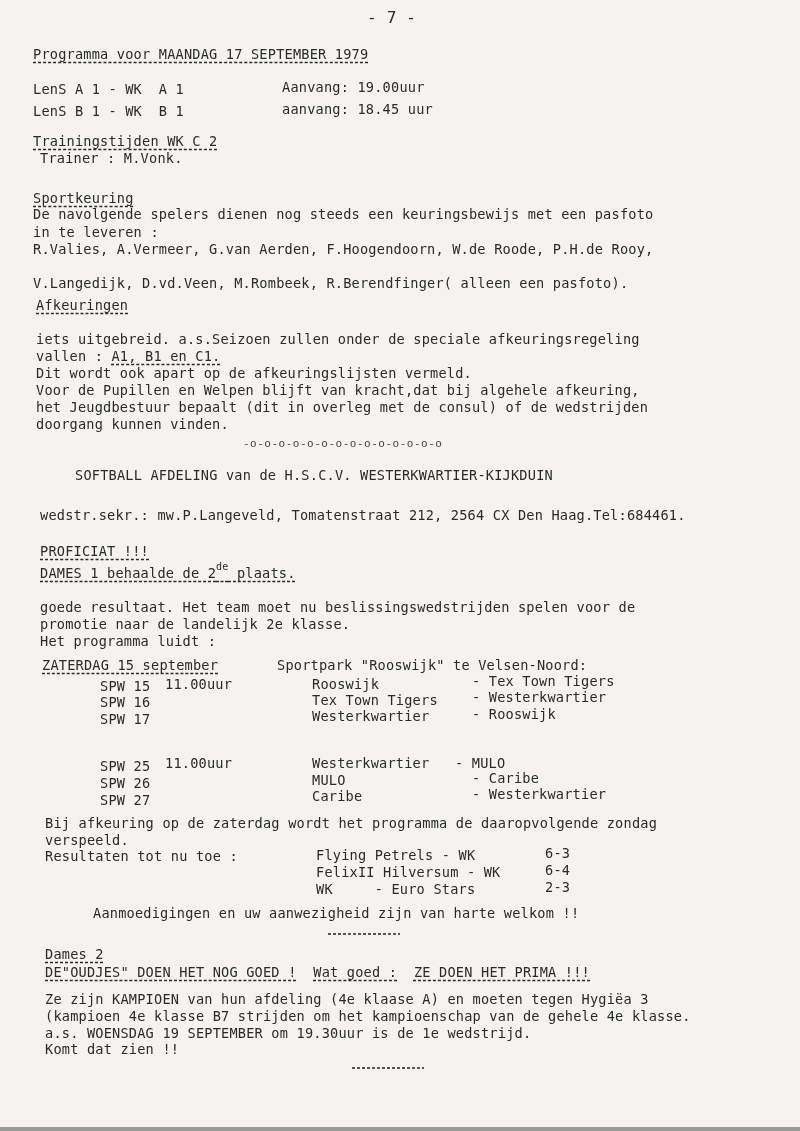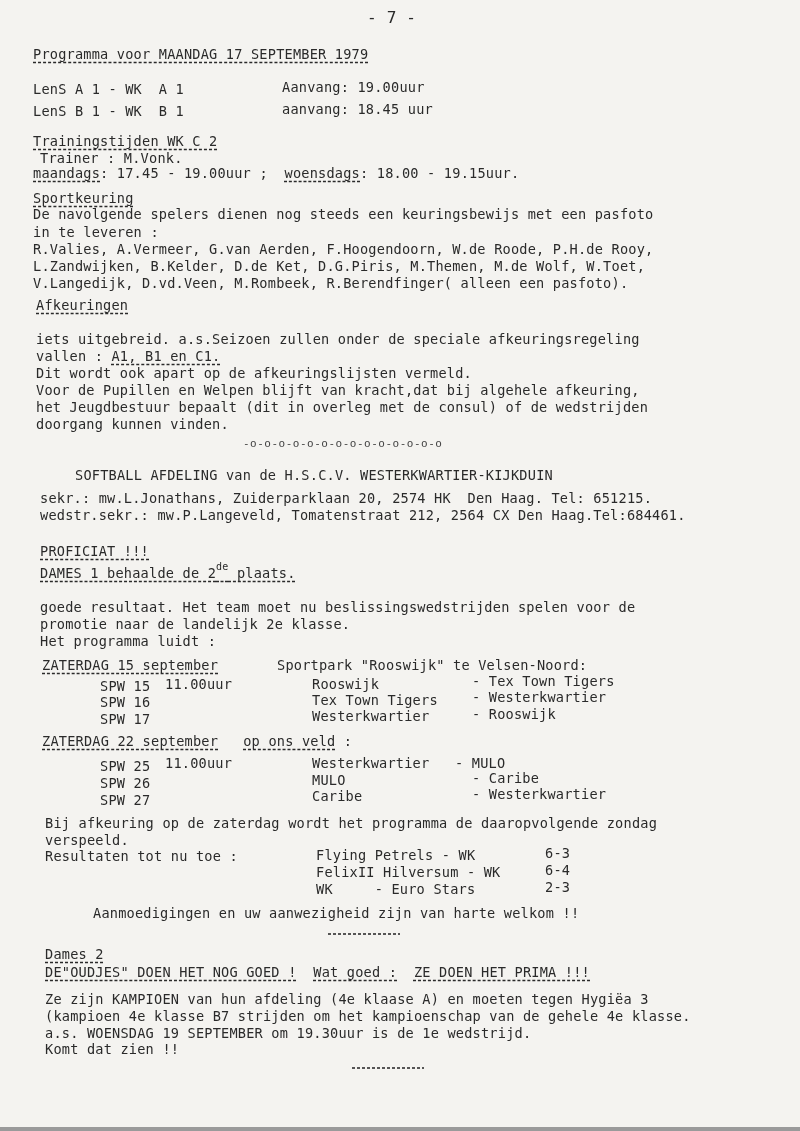--- a/index.html
+++ b/index.html
@@ -26,40 +26,37 @@
   <div class="ln" style="left:367px;top:10px;font-size:16px;">- 7 -</div>
 
   <div class="ln u" style="left:33px;top:46px;">Programma voor MAANDAG 17 SEPTEMBER 1979</div>
   <div class="ln" style="left:33px;top:81px;">LenS A 1 - WK  A 1</div>
   <div class="ln" style="left:282px;top:79px;">Aanvang: 19.00uur</div>
   <div class="ln" style="left:33px;top:103px;">LenS B 1 - WK  B 1</div>
   <div class="ln" style="left:282px;top:101px;">aanvang: 18.45 uur</div>
 
   <div class="ln u" style="left:33px;top:133px;">Trainingstijden WK C 2</div>
   <div class="ln" style="left:40px;top:150px;">Trainer : M.Vonk.</div>
-  <div class="ln" style="left:33px;top:165px;"><span class="u">maandags</span><span>: 17.45 - 19.00uur ;</span>  <span class="u">woensdags</span><span>: 18.00 - 19.15uur.</span></div>
 
   <div class="ln u" style="left:33px;top:190px;">Sportkeuring</div>
   <div class="ln" style="left:33px;top:206px;">De navolgende spelers dienen nog steeds een keuringsbewijs met een pasfoto</div>
   <div class="ln" style="left:33px;top:224px;">in te leveren :</div>
   <div class="ln" style="left:33px;top:241px;">R.Valies, A.Vermeer, G.van Aerden, F.Hoogendoorn, W.de Roode, P.H.de Rooy,</div>
-  <div class="ln" style="left:33px;top:258px;">L.Zandwijken, B.Kelder, D.de Ket, D.G.Piris, M.Themen, M.de Wolf, W.Toet,</div>
   <div class="ln" style="left:33px;top:275px;">V.Langedijk, D.vd.Veen, M.Rombeek, R.Berendfinger( alleen een pasfoto).</div>
 
   <div class="ln u" style="left:36px;top:297px;">Afkeuringen</div>
   <div class="ln" style="left:36px;top:331px;">iets uitgebreid. a.s.Seizoen zullen onder de speciale afkeuringsregeling</div>
   <div class="ln" style="left:36px;top:348px;"><span>vallen : </span><span class="u">A1, B1 en C1.</span></div>
   <div class="ln" style="left:36px;top:365px;">Dit wordt ook apart op de afkeuringslijsten vermeld.</div>
   <div class="ln" style="left:36px;top:382px;">Voor de Pupillen en Welpen blijft van kracht,dat bij algehele afkeuring,</div>
   <div class="ln" style="left:36px;top:399px;">het Jeugdbestuur bepaalt (dit in overleg met de consul) of de wedstrijden</div>
   <div class="ln" style="left:36px;top:416px;">doorgang kunnen vinden.</div>
   <div class="sep" style="left:243px;top:437px;">-o-o-o-o-o-o-o-o-o-o-o-o-o-o</div>
 
   <div class="ln" style="left:75px;top:467px;">SOFTBALL AFDELING van de H.S.C.V. WESTERKWARTIER-KIJKDUIN</div>
-  <div class="ln" style="left:40px;top:490px;">sekr.: mw.L.Jonathans, Zuiderparklaan 20, 2574 HK  Den Haag. Tel: 651215.</div>
   <div class="ln" style="left:40px;top:507px;">wedstr.sekr.: mw.P.Langeveld, Tomatenstraat 212, 2564 CX Den Haag.Tel:684461.</div>
 
   <div class="ln u" style="left:40px;top:543px;">PROFICIAT !!!</div>
   <div class="ln u" style="left:40px;top:565px;"><span>DAMES 1 behaalde de 2</span><span class="sup">de</span><span> plaats.</span></div>
   <div class="ln" style="left:40px;top:599px;">goede resultaat. Het team moet nu beslissingswedstrijden spelen voor de</div>
   <div class="ln" style="left:40px;top:616px;">promotie naar de landelijk 2e klasse.</div>
   <div class="ln" style="left:40px;top:633px;">Het programma luidt :</div>
 
   <div class="ln u" style="left:42px;top:657px;">ZATERDAG 15 september</div>
   <div class="ln" style="left:277px;top:657px;">Sportpark "Rooswijk" te Velsen-Noord:</div>
@@ -70,21 +67,20 @@
   <div class="ln" style="left:472px;top:673px;">- Tex Town Tigers</div>
 
   <div class="ln" style="left:100px;top:694px;">SPW 16</div>
   <div class="ln" style="left:312px;top:692px;">Tex Town Tigers</div>
   <div class="ln" style="left:472px;top:689px;">- Westerkwartier</div>
 
   <div class="ln" style="left:100px;top:711px;">SPW 17</div>
   <div class="ln" style="left:312px;top:708px;">Westerkwartier</div>
   <div class="ln" style="left:472px;top:706px;">- Rooswijk</div>
 
-  <div class="ln" style="left:42px;top:733px;"><span class="u">ZATERDAG 22 september</span>   <span class="u">op ons veld</span><span> :</span></div>
 
   <div class="ln" style="left:100px;top:758px;">SPW 25</div>
   <div class="ln" style="left:165px;top:755px;">11.00uur</div>
   <div class="ln" style="left:312px;top:755px;">Westerkwartier</div>
   <div class="ln" style="left:455px;top:755px;">- MULO</div>
 
   <div class="ln" style="left:100px;top:775px;">SPW 26</div>
   <div class="ln" style="left:312px;top:772px;">MULO</div>
   <div class="ln" style="left:472px;top:770px;">- Caribe</div>
 

